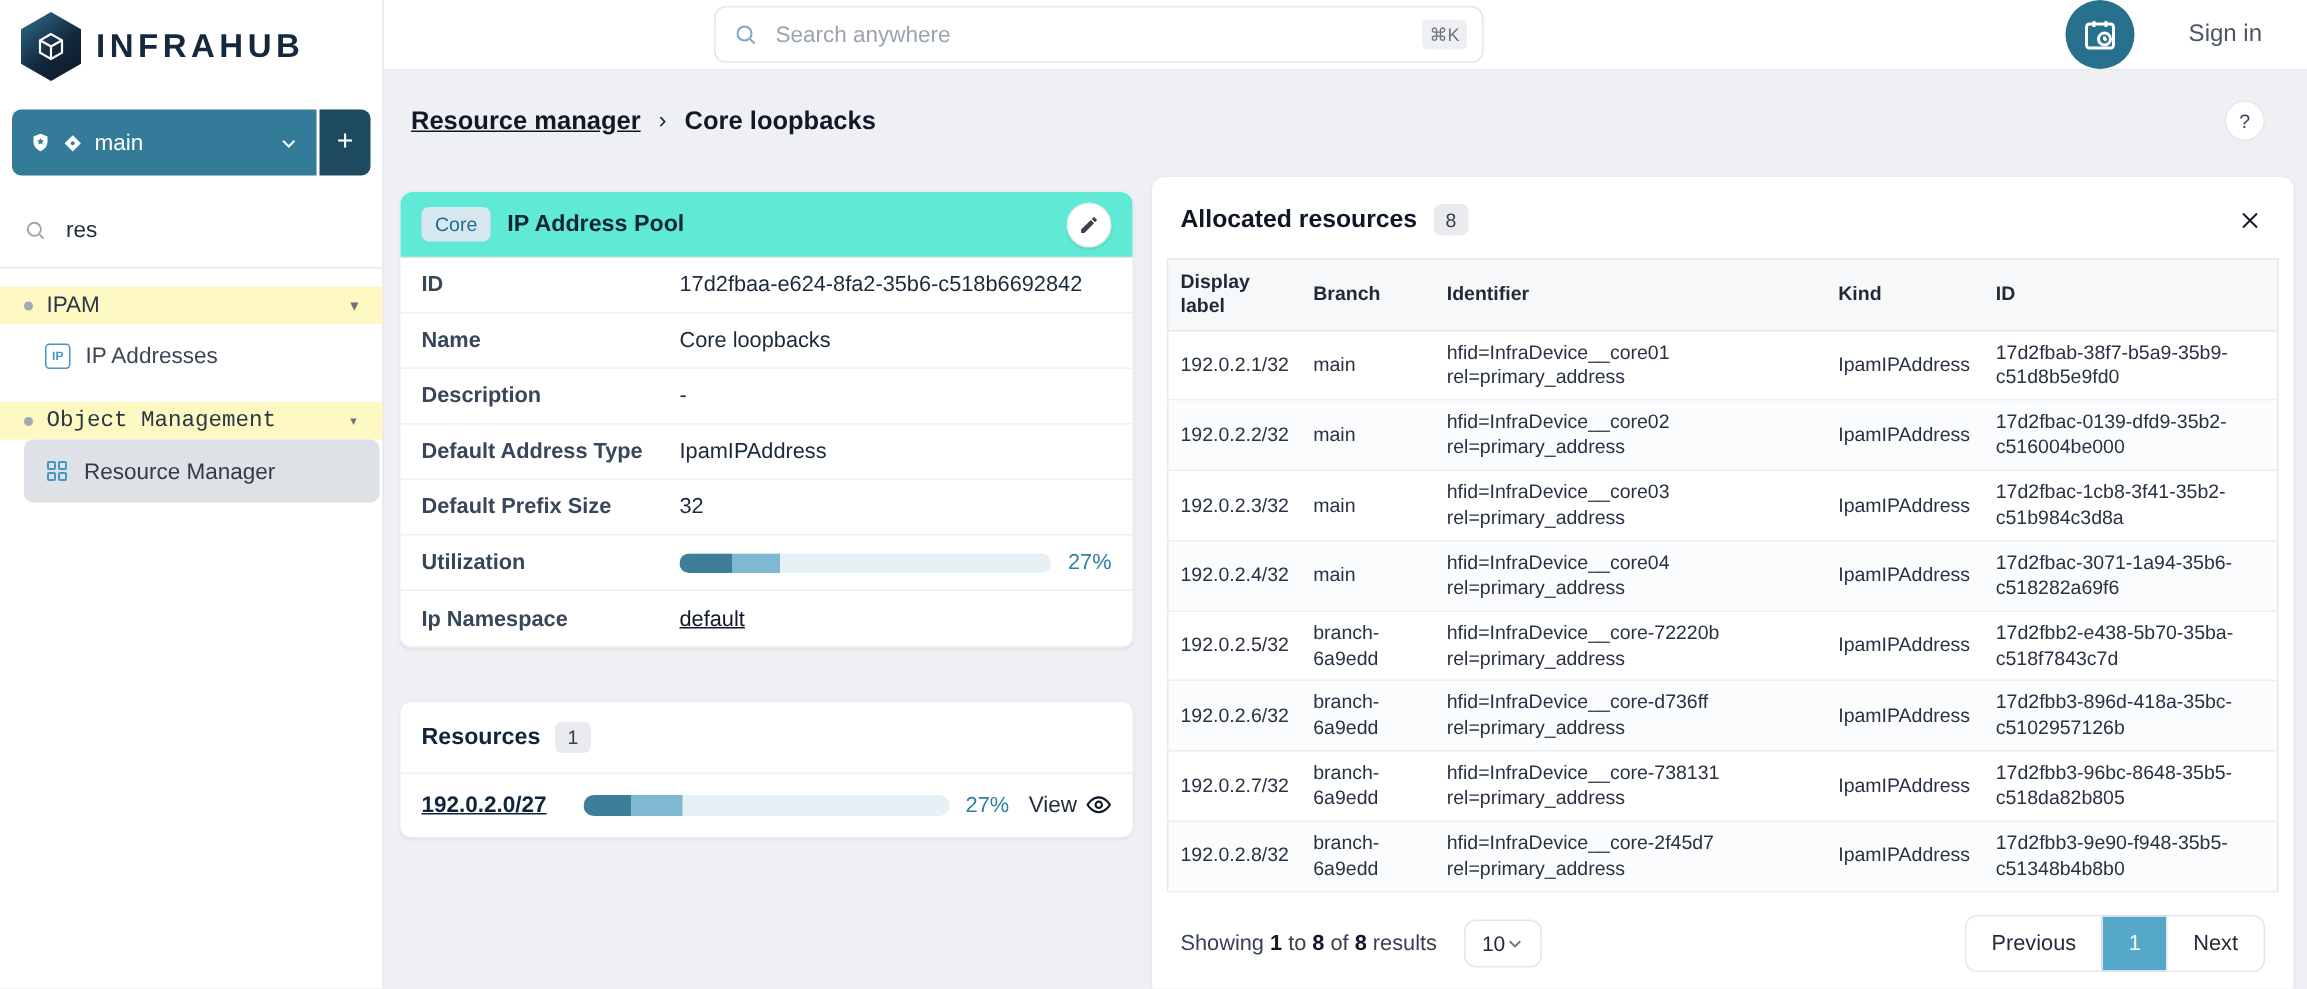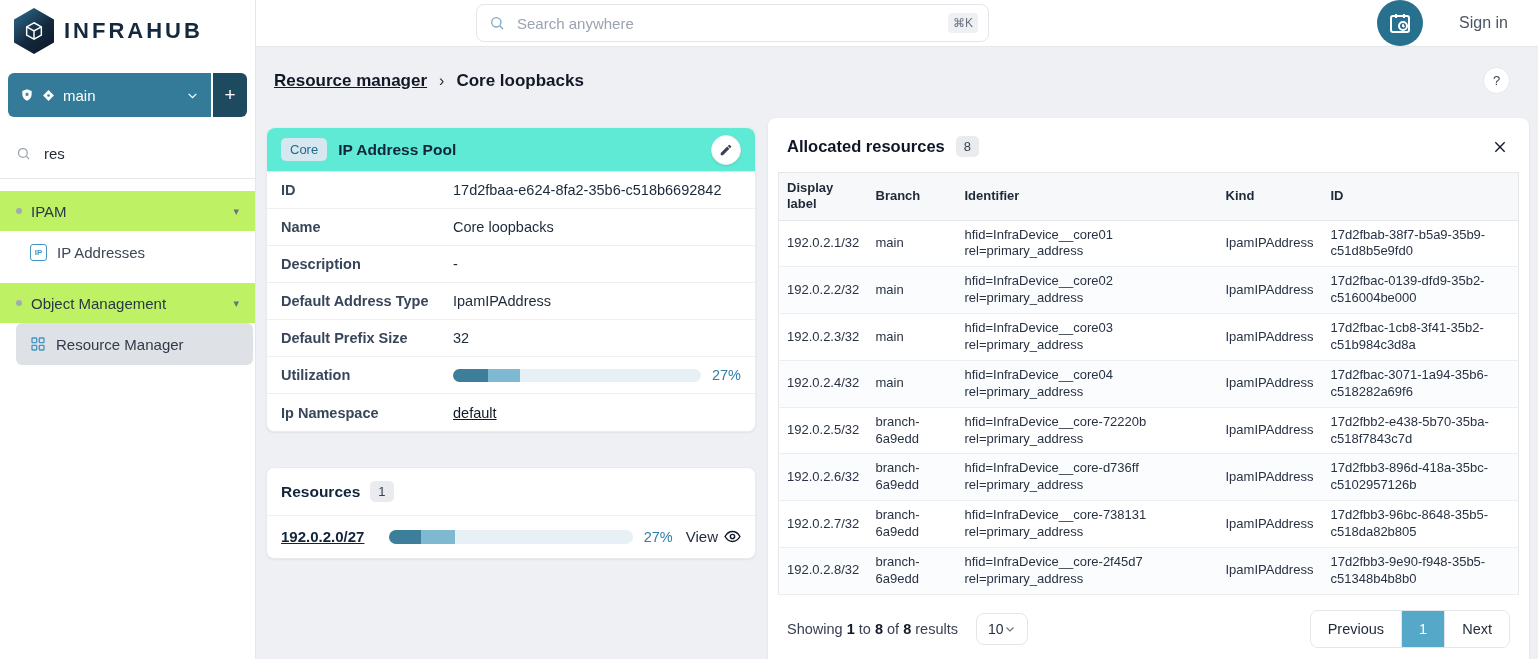--- a/index.html
+++ b/index.html
@@ -22,21 +22,21 @@
   .branch-btn { flex:1; height:44px; background:#337b98; border:none; border-radius:6px 0 0 6px;
     display:flex; align-items:center; gap:8px; padding:0 12px; color:#fff; font-size:15px; font-family:inherit; cursor:pointer; }
   .branch-btn .chev { margin-left:auto; }
   .branch-add { width:34px; height:44px; margin-left:2px; background:#1e4a5f; border:none; border-radius:0 6px 6px 0;
     color:#fff; font-size:19px; display:grid; place-items:center; cursor:pointer; font-family:inherit; }
 
   .side-search { display:flex; align-items:center; gap:11px; padding:0 16px; height:50px; margin-top:12px; border-bottom:1px solid #e5e7eb; }
   .side-search input { border:none; outline:none; font-size:15px; color:#1f2937; width:100%; font-family:inherit; }
   .side-search svg { color:#9ca3af; flex:none; }
 
-  .nav-section { display:flex; align-items:center; gap:9px; height:40px; padding:0 16px; background:#bef264;
+  .nav-section { display:flex; align-items:center; gap:9px; height:25px; padding:0 16px; background:#fef9c3;
     color:#2b3646; font-size:15px; margin-top:12px; cursor:pointer;text-align:center; }
   .nav-section .dot { width:6px; height:6px; border-radius:50%; background:#a2aab4; flex:none; }
   .nav-section .caret { margin-left:auto; color:#6b7280; font-size:11px; }
   .nav-item { display:flex; align-items:center; gap:10px; height:42px; padding:0 16px 0 30px; font-size:15px; color:#3c4654; cursor:pointer; }
   .nav-item.active { background:#dee2e6; border-radius:6px; margin-left:16px; margin-right:2px; padding-left:14px; color:#303a48; }
   .ip-icon { width:17px; height:17px; border:1.5px solid #4596c2; border-radius:3px; color:#4596c2;
     font-size:8px; font-weight:700; display:grid; place-items:center; flex:none; }
 
   
   .main { flex:1; display:flex; flex-direction:column; min-width:0; }
@@ -153,21 +153,21 @@
     <div class="nav-section">
       <span class="dot"></span>
       <span>IPAM</span>
       <span class="caret">▾</span>
     </div>
     <div class="nav-item">
       <span class="ip-icon">IP</span>
       <span>IP Addresses</span>
     </div>
 
-    <div class="nav-section" style="margin-top:10px;">
+    <div class="nav-section" style="margin-top:10px;font-family:Liberation Mono, monospace;">
       <span class="dot"></span>
       <span>Object Management</span>
       <span class="caret">▾</span>
     </div>
     <div class="nav-item active">
       <svg width="16" height="16" viewBox="0 0 24 24" fill="none" stroke="#4596c2" stroke-width="2">
         <rect x="3" y="3" width="7" height="7" rx="1"></rect>
           <rect x="14" y="3" width="7" height="7" rx="1"></rect>
         <rect x="3" y="14" width="7" height="7" rx="1"></rect>
           <rect x="14" y="14" width="7" height="7" rx="1"></rect>

